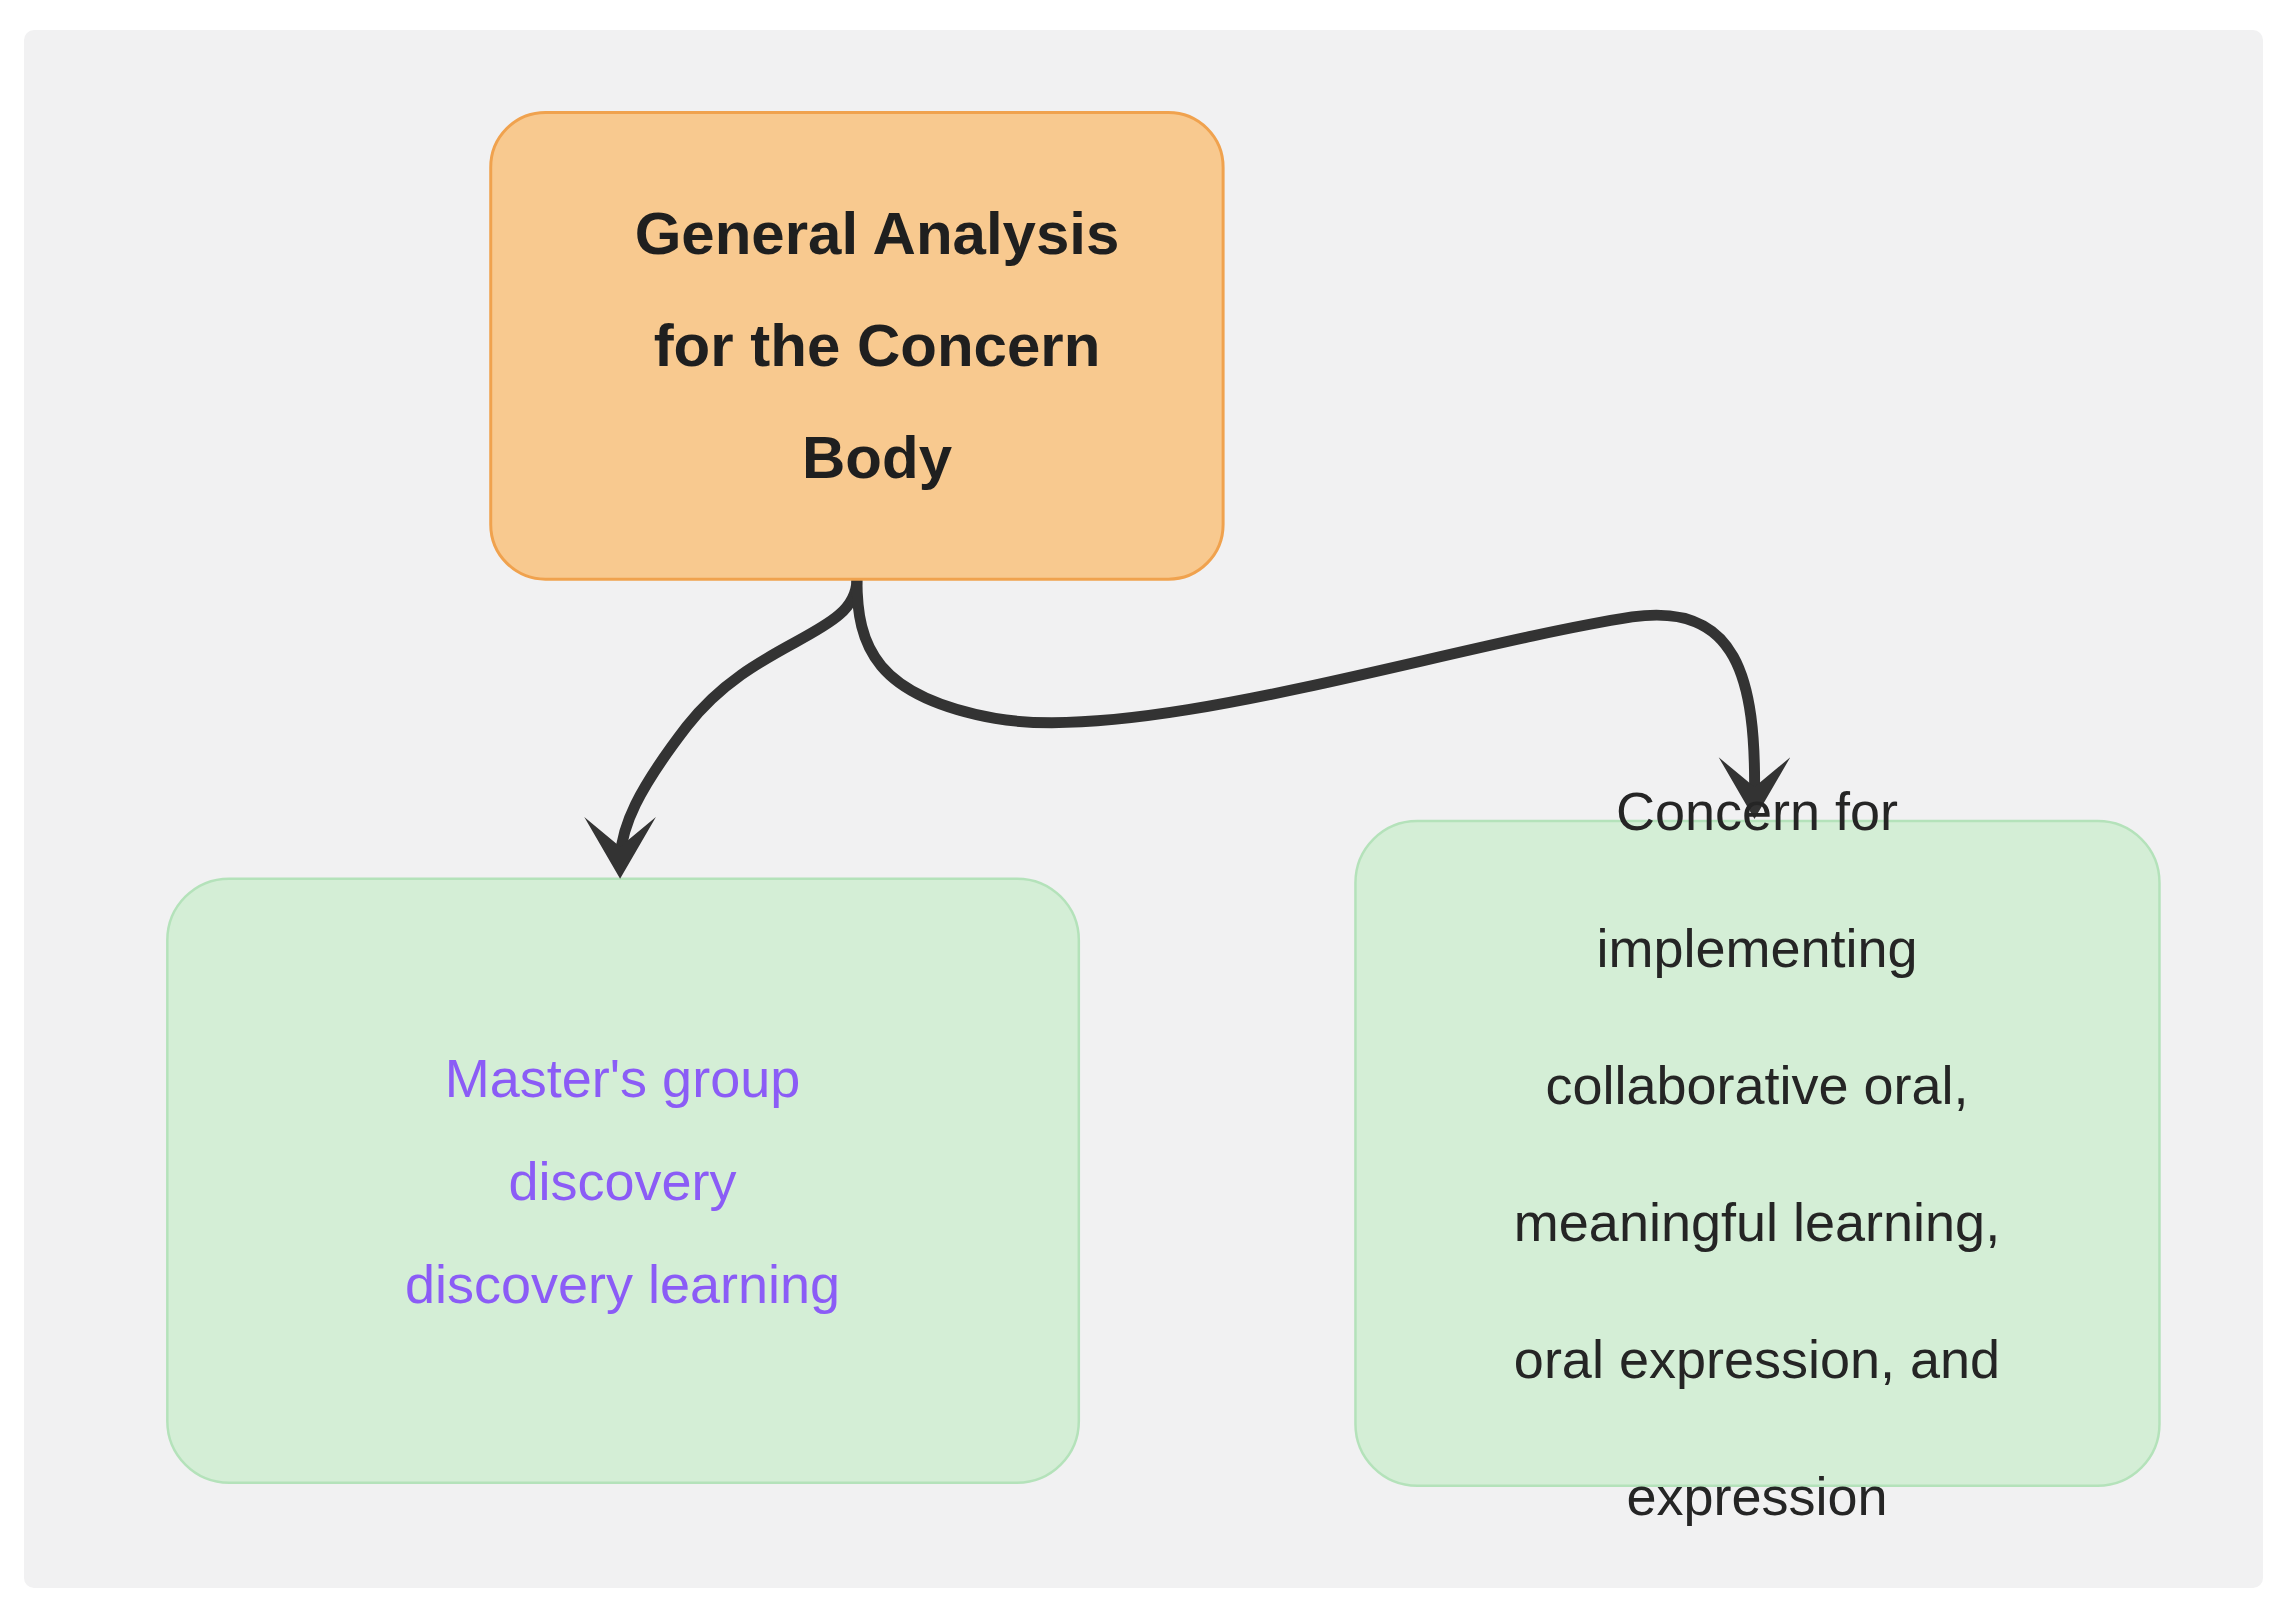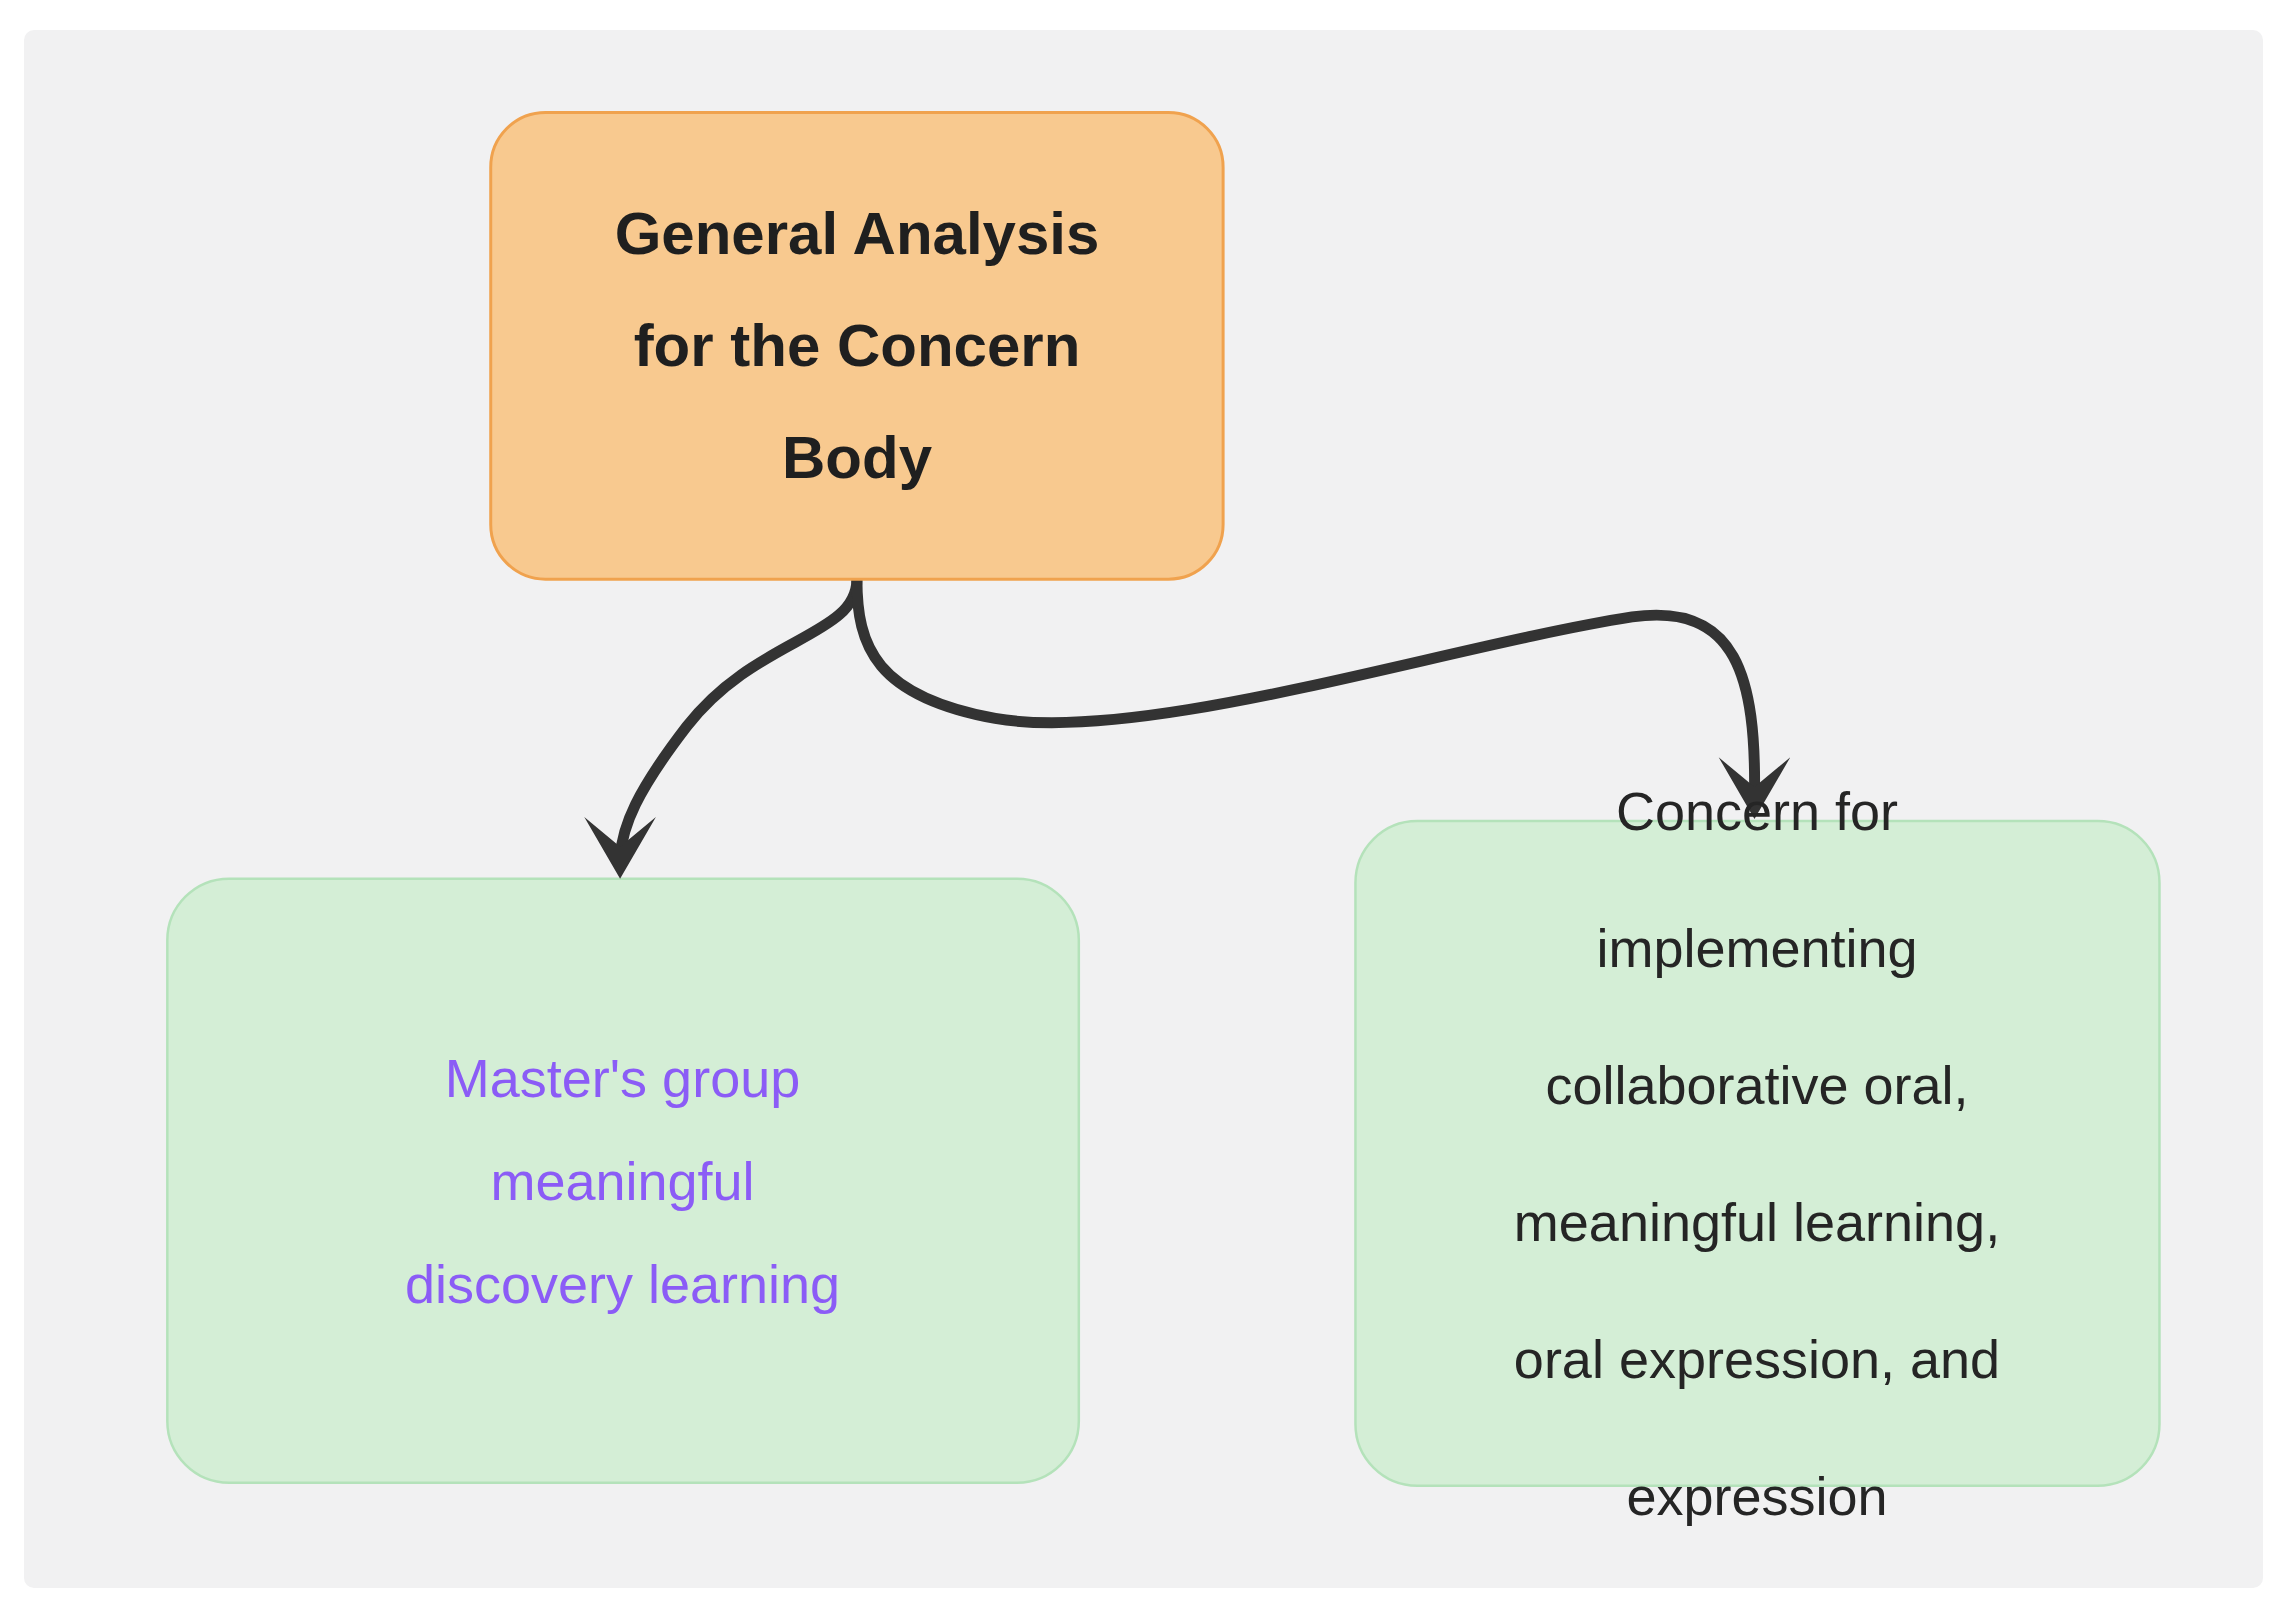--- a/index.html
+++ b/index.html
@@ -48,21 +48,21 @@
     display: flex;
     flex-direction: column;
     align-items: center;
     justify-content: center;
     text-align: center;
     pointer-events: none;
   }
   .node-label span { display: block; white-space: nowrap; }
   .label-root {
     left: 491px; top: 112px; width: 732px; height: 467px;
-    font-size: 60px; font-weight: 700; color: #1f1f1f; line-height: 112px;
+    font-size: 60px; font-weight: 700; color: #1f1f1f; line-height: 112px; padding-left: 20px;
   }
   .label-left {
     left: 167px; top: 879px; width: 911px; height: 604px;
     font-size: 54px; font-weight: 400; color: #8b5cf6; line-height: 103px;
   }
   .label-right {
     left: 1355px; top: 821px; width: 804px; height: 665px;
     font-size: 54px; font-weight: 400; color: #252525; line-height: 100px; gap: 37px;
   }
 </style>
@@ -90,21 +90,21 @@
   </svg>
 
   <div class="node-label label-root">
     <span>General Analysis</span>
     <span>for the Concern</span>
     <span>Body</span>
   </div>
 
   <div class="node-label label-left">
     <span>Master's group</span>
-    <span>meaningful</span>
+    <span>discovery</span>
     <span>discovery learning</span>
   </div>
 
   <div class="node-label label-right">
     <span>Concern for</span>
     <span>implementing</span>
     <span>collaborative oral,</span>
     <span>meaningful learning,</span>
     <span>oral expression, and</span>
     <span>expression</span>

